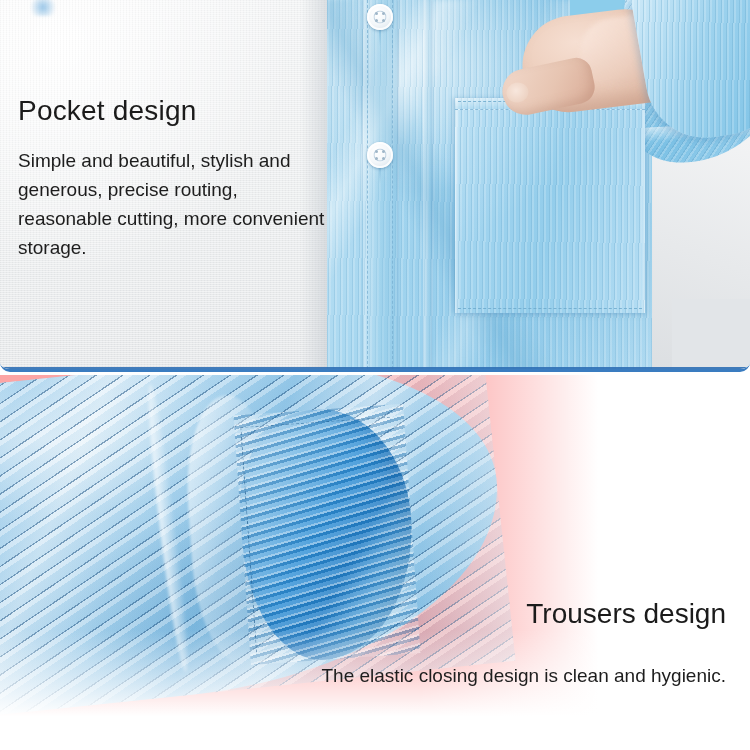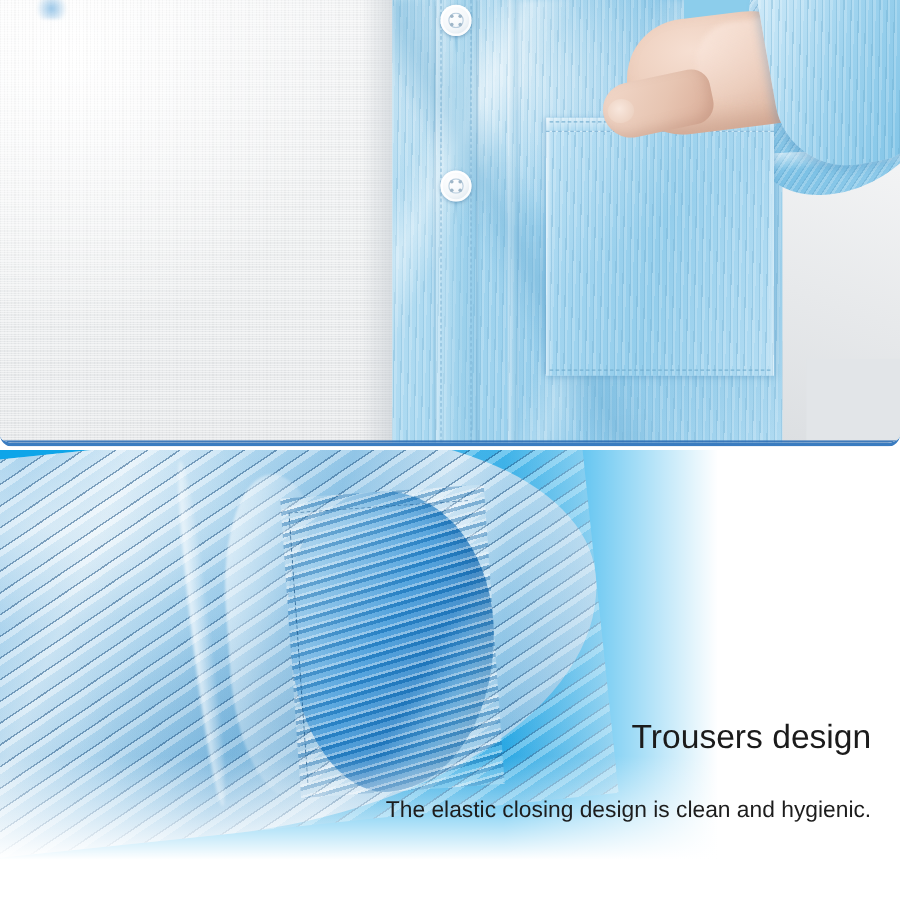--- a/index.html
+++ b/index.html
@@ -256,21 +256,21 @@
     font-weight:400;
   }
   .cap-top .body{
     margin-top:18px; font-size:19px; line-height:29px; color:#1d1d1d;
     width:312px; font-weight:400;
   }
 
   
   .panel-bottom{
     position:absolute; left:0; top:375px; width:750px; height:375px;
-    background:#0ea5e9; overflow:hidden;
+    background:#fca5a5; overflow:hidden;
   }
 
   
   .trouser{
     position:absolute; left:-140px; top:-10px; width:700px; height:360px;
   }
   .trouser .leg{
     position:absolute; left:0; top:0; width:640px; height:330px;
     background:
       linear-gradient(118deg,
@@ -421,20 +421,24 @@
         <div class="palm"></div>
         <div class="knuckles"></div>
         <div class="thumb"></div>
       </div>
 
       <div class="cuff">
         <div class="c-stripes"></div>
       </div>
     </figure>
 
+    <div class="cap-top">
+      <h2 class="title">Pocket design</h2>
+      <p class="body">Simple and beautiful, stylish and generous, precise routing, reasonable cutting, more convenient storage.</p>
+    </div>
   </section>
 
   <section class="panel-bottom">
 
     <figure class="trouser">
       <div class="leg"></div>
       <div class="leg-shade"></div>
       <div class="leg-stripes"></div>
       <div class="cuff-edge"></div>
       <div class="cuff-seam"></div>

